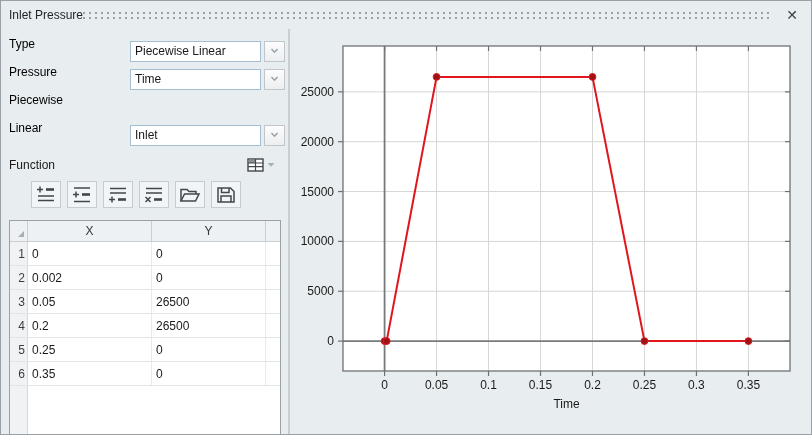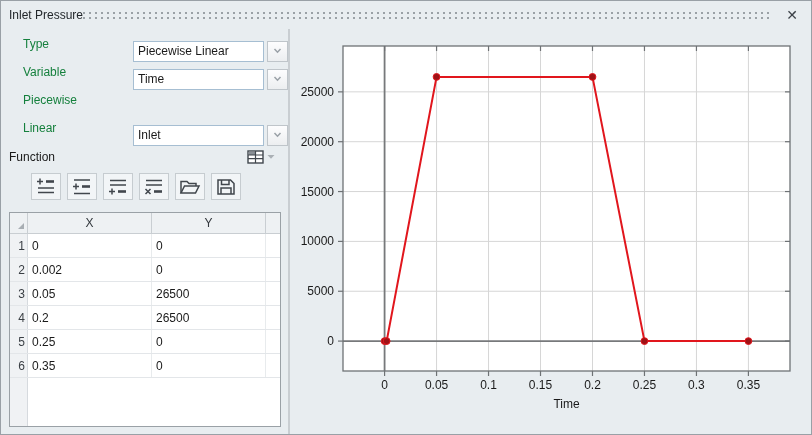--- a/index.html
+++ b/index.html
@@ -23,33 +23,33 @@
     align-items: center; justify-content: center;
     color: #3c4248; font-size: 14px; cursor: default; user-select: none;
   }
   
   .content { display: flex; height: 405px; }
   .left-panel { width: 287px; padding: 4px 0 0 8px; position: relative; }
   .divider { width: 2px; background: #c9ced2; }
   .chart-panel { width: 521px; position: relative; }
   
   .form-row { display: flex; align-items: center; height: 22px; margin-bottom: 6px; }
-  .form-label { width: 121px; color: #15803d; margin-left: 14px; }
+  .form-label { width: 121px; color: #000000; }
   .combo { display: flex; align-items: center; margin-top: 14px; }
   .combo-input {
     width: 131px; height: 21px; border: 1px solid #a6bed2; background: #fff;
     padding: 0 4px; display: flex; align-items: center; white-space: nowrap; overflow: hidden;
   }
   .combo-btn {
     width: 21px; height: 21px; margin-left: 3px;
     border: 1px solid #bfc5ca; background: linear-gradient(#fdfdfe, #eceef0);
     display: flex; align-items: center; justify-content: center;
   }
   
-  .function-row { display: flex; align-items: center; height: 20px; margin-top: 8px; }
+  .function-row { display: flex; align-items: center; height: 20px; margin-top: 16px; }
   .grid-menu { margin-left: auto; margin-right: 13px; display: flex; align-items: center; }
   
   .toolbar { display: flex; gap: 6px; margin: 6px 0 0 22px; }
   .tb-btn {
     width: 30px; height: 27px; border: 1px solid #c6ccd0; background: #f2f5f7;
     display: flex; align-items: center; justify-content: center; padding: 0;
   }
   
   .tbl {
     width: 272px; height: 215px; margin-top: 12px;
@@ -101,21 +101,21 @@
           <span class="combo-input">Piecewise Linear</span>
           <span class="combo-btn">
             <svg width="9" height="6" viewBox="0 0 9 6">
                 <path d="M1.5 1 L4.5 4.2 L7.5 1" fill="none" stroke="#9aa1a7" stroke-width="1.5"></path>
               </svg>
           </span>
         </span>
       </div>
 
       <div class="form-row">
-        <span class="form-label">Variable</span>
+        <span class="form-label">Pressure</span>
         <span class="combo">
           <span class="combo-input">Time</span>
           <span class="combo-btn">
             <svg width="9" height="6" viewBox="0 0 9 6">
                 <path d="M1.5 1 L4.5 4.2 L7.5 1" fill="none" stroke="#9aa1a7" stroke-width="1.5"></path>
               </svg>
           </span>
         </span>
       </div>
 

